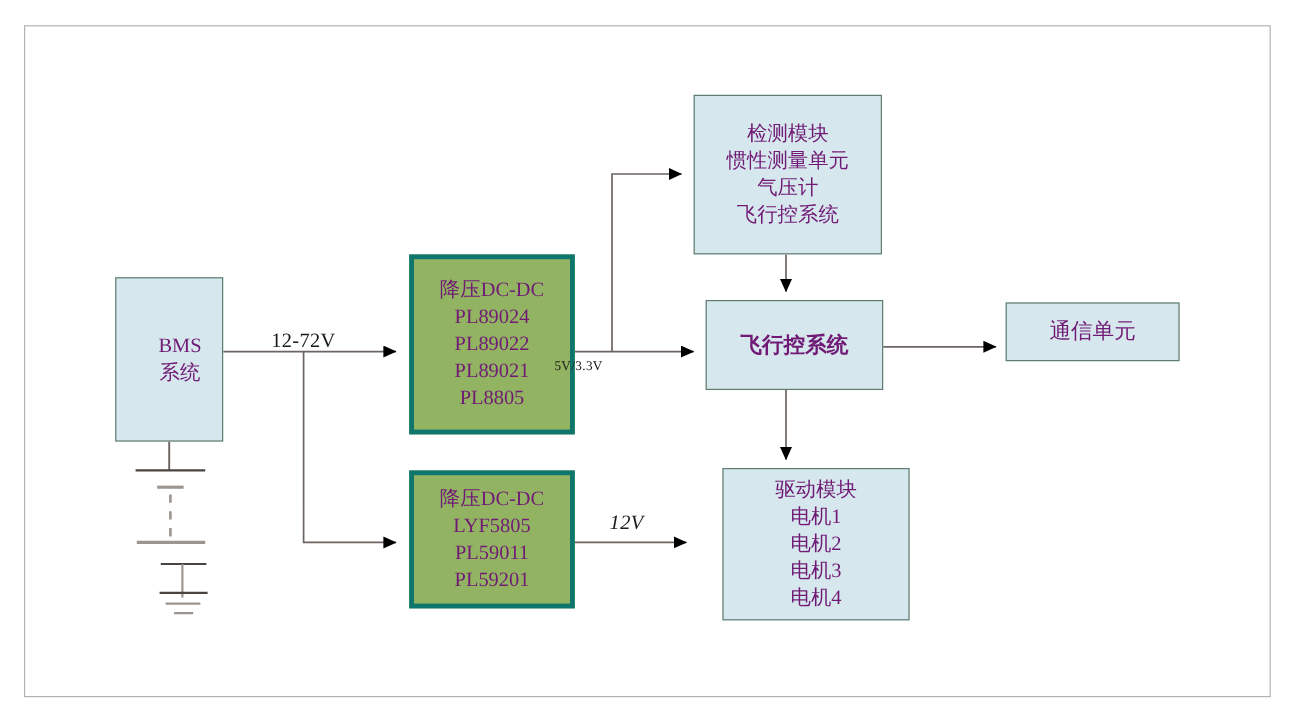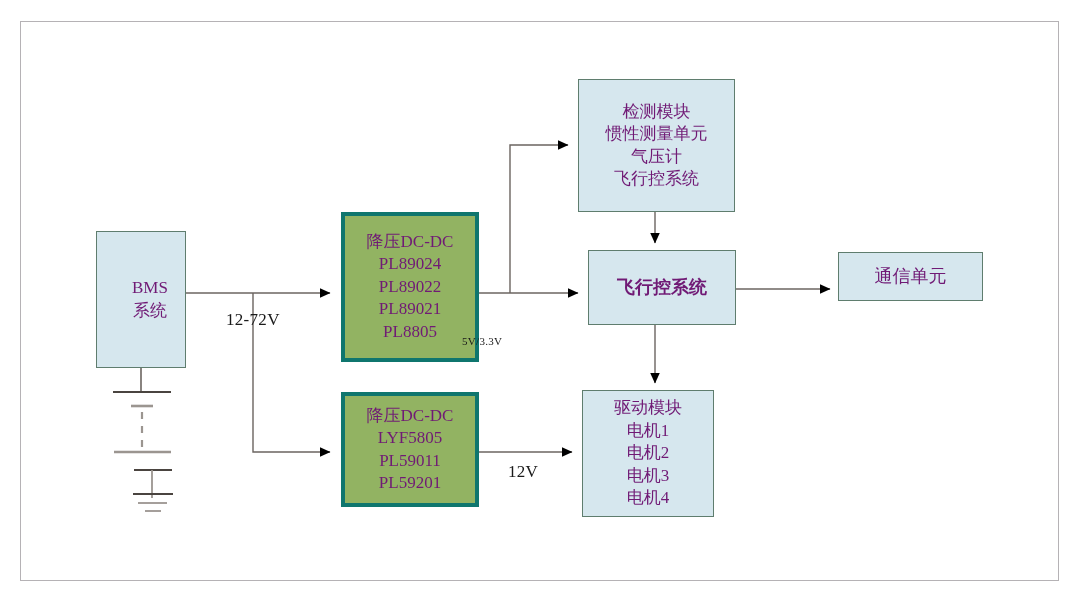--- a/index.html
+++ b/index.html
@@ -58,36 +58,35 @@
   }
   .node .line {
     display: block;
     white-space: nowrap;
   }
   .wire-label {
     position: absolute;
     color: #1a1a1a;
     white-space: nowrap;
     letter-spacing: 0.3px;
-    margin-top: 36px;
   }
 
   
   #node-bms      { left: 96px;  top: 231px; width: 90px;  height: 137px; font-size: 17px; padding-left: 18px; }
   #node-dcdc1    { left: 341px; top: 212px; width: 138px; height: 150px; font-size: 17px; }
   #node-dcdc2    { left: 341px; top: 392px; width: 138px; height: 115px; font-size: 17px; }
   #node-detect   { left: 578px; top: 79px;  width: 157px; height: 133px; font-size: 17px; }
   #node-flight   { left: 588px; top: 250px; width: 148px; height: 75px;  font-size: 18px; font-weight: bold; }
-  #node-drive    { left: 582px; top: 390px; width: 132px; height: 127px; font-size: 17px; }
+  #node-drive    { left: 602px; top: 390px; width: 156px; height: 127px; font-size: 17px; }
   #node-comm     { left: 838px; top: 252px; width: 145px; height: 49px;  font-size: 18px; }
 
   
   #label-1272v   { left: 226px; top: 274px; font-size: 17px; }
   #label-5v33v   { left: 462px; top: 299px; font-size: 11px; }
-  #label-12v     { left: 508px; top: 426px; font-size: 17px; }
+  #label-12v     { left: 508px; top: 426px; font-size: 17px; font-style: italic; }
 </style>
 </head>
 <body>
 
 <div id="diagram-root">
 
   <div class="frame"></div>
 
   <svg class="wires" viewBox="0 0 1080 606" xmlns="http://www.w3.org/2000/svg">
     <defs>

